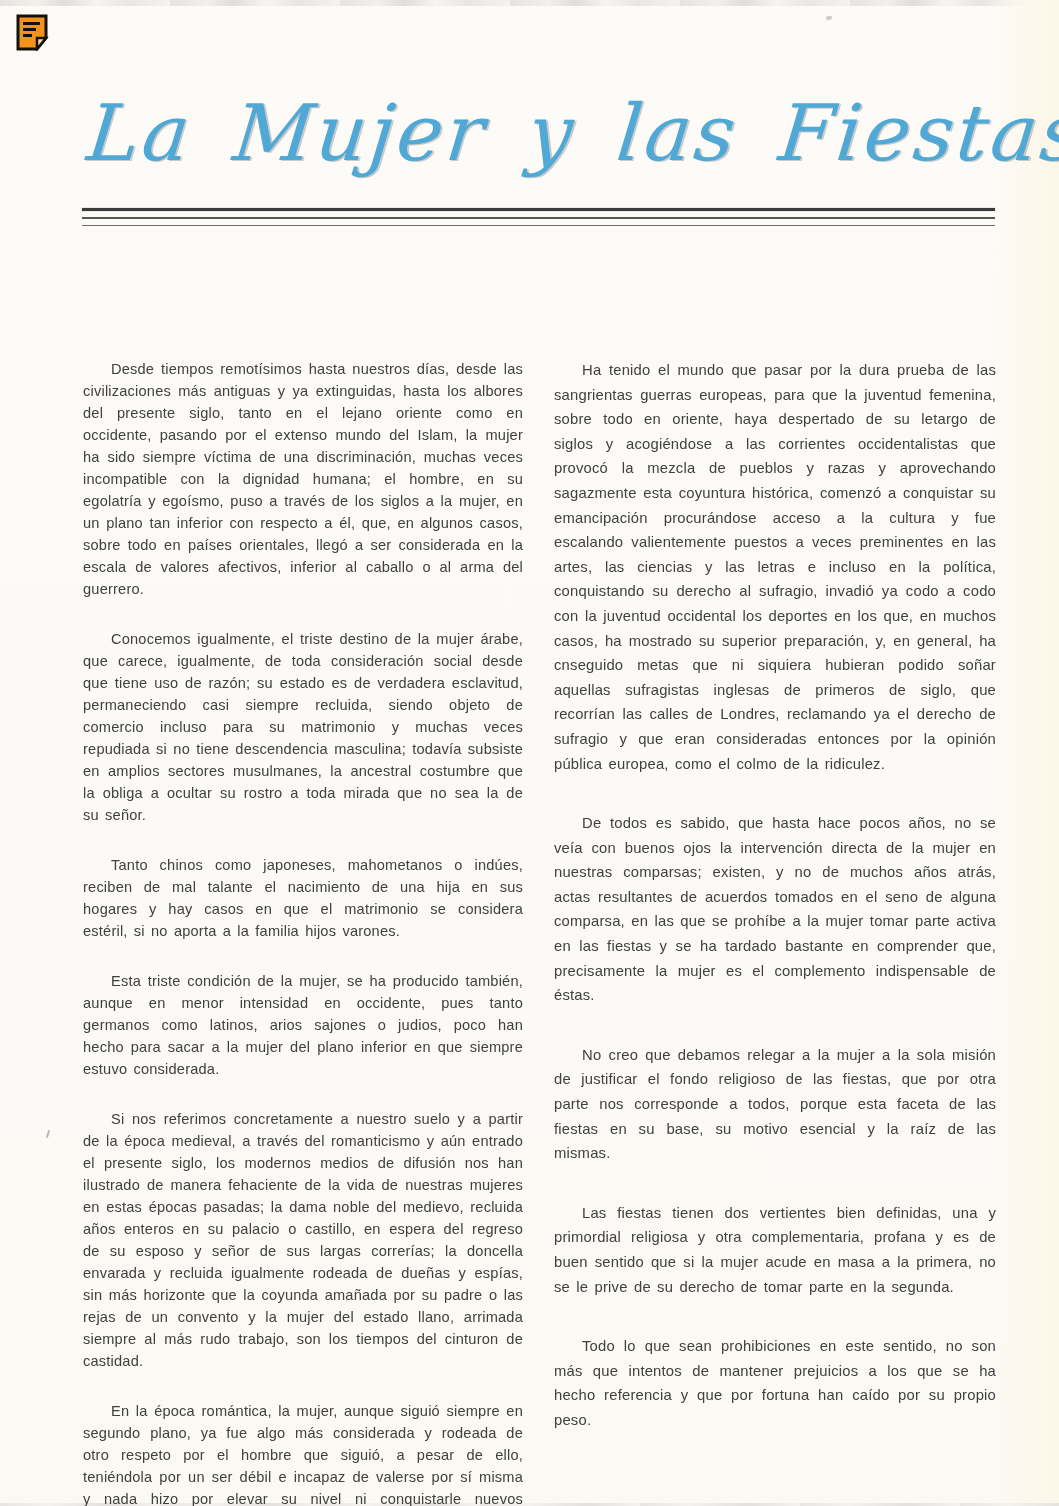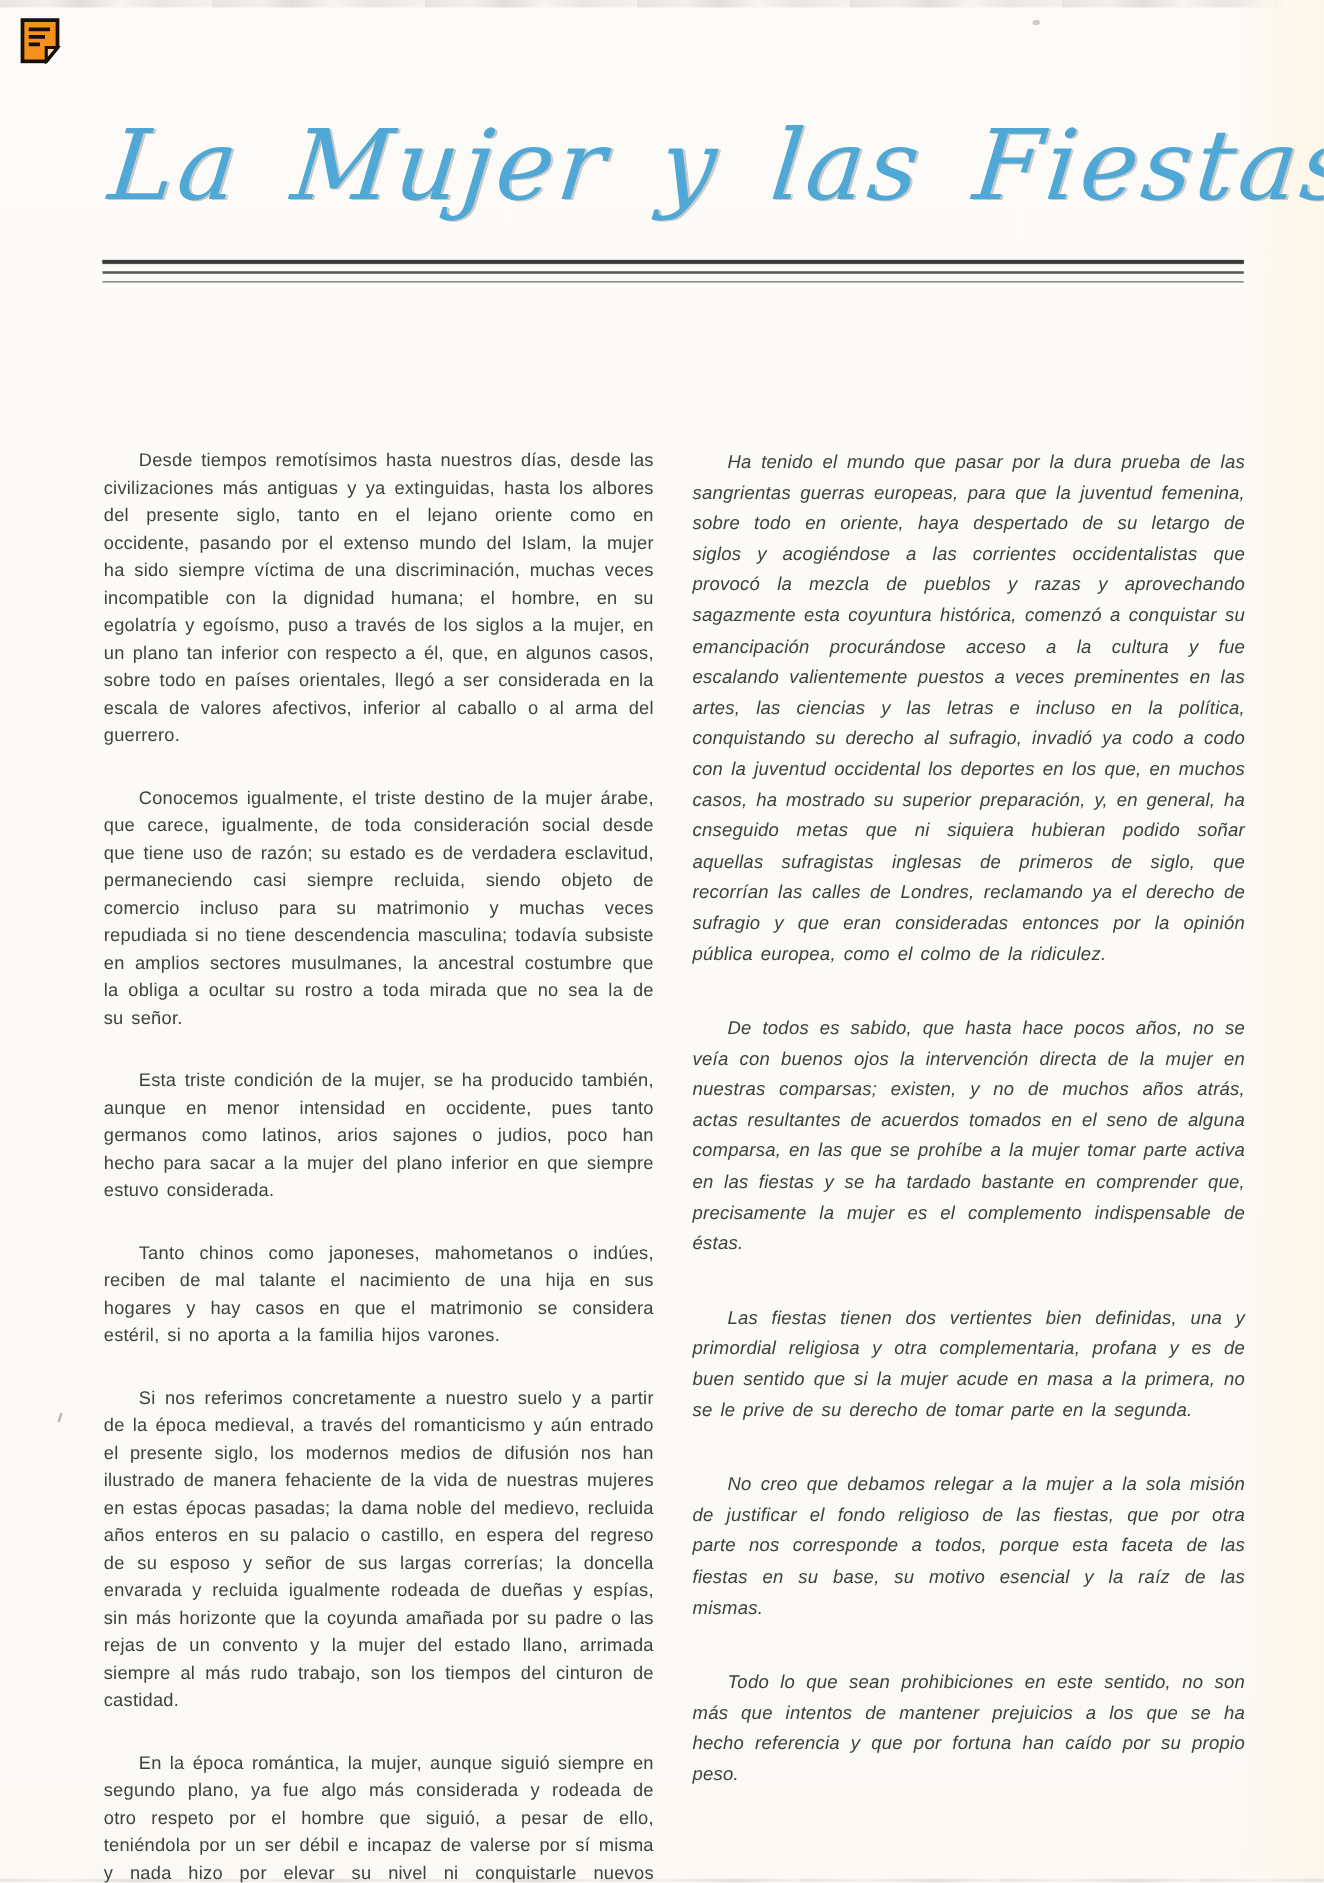--- a/index.html
+++ b/index.html
@@ -85,21 +85,21 @@
   .col p {
     text-indent: 28px;
     text-align: justify;
     letter-spacing: 0.2px;
     word-spacing: 2px;
     margin-top: 28px;
   }
   .col-left { width: 440px; }
   .col-left p { font-size: 14.6px; line-height: 22px; margin-bottom: 19px; }
   .col-right { width: 442px; }
-  .col-right p { font-size: 14.8px; line-height: 24.6px; margin-bottom: 35px; font-style: italic; }
+  .col-right p { font-size: 14.8px; line-height: 24.6px; margin-bottom: 35px; }
 
   
   .artifact-tick {
     position: absolute; left: 47px; top: 1130px;
     width: 2px; height: 8px; background: #b9b7b3;
     transform: rotate(18deg); border-radius: 1px;
   }
   .artifact-speck {
     position: absolute; left: 826px; top: 16px;
     width: 6px; height: 4px; background: #cfcdc9;
@@ -135,27 +135,27 @@
   <div class="rules">
     <div class="rule1"></div>
     <div class="rule2"></div>
     <div class="rule3"></div>
   </div>
 
   <div class="columns">
     <div class="col col-left">
         <p>Desde tiempos remotísimos hasta nuestros días, desde las civilizaciones más antiguas y ya extinguidas, hasta los albores del presente siglo, tanto en el lejano oriente como en occidente, pasando por el extenso mundo del Islam, la mujer ha sido siempre víctima de una discriminación, muchas veces incompatible con la dignidad humana; el hombre, en su egolatría y egoísmo, puso a través de los siglos a la mujer, en un plano tan inferior con respecto a él, que, en algunos casos, sobre todo en países orientales, llegó a ser considerada en la escala de valores afectivos, inferior al caballo o al arma del guerrero.</p>
         <p>Conocemos igualmente, el triste destino de la mujer árabe, que carece, igualmente, de toda consideración social desde que tiene uso de razón; su estado es de verdadera esclavitud, permaneciendo casi siempre recluida, siendo objeto de comercio incluso para su matrimonio y muchas veces repudiada si no tiene descendencia masculina; todavía subsiste en amplios sectores musulmanes, la ancestral costumbre que la obliga a ocultar su rostro a toda mirada que no sea la de su señor.</p>
+        <p>Tanto chinos como japoneses, mahometanos o indúes, reciben de mal talante el nacimiento de una hija en sus hogares y hay casos en que el matrimonio se considera estéril, si no aporta a la familia hijos varones.</p>
         <p>Esta triste condición de la mujer, se ha producido también, aunque en menor intensidad en occidente, pues tanto germanos como latinos, arios sajones o judios, poco han hecho para sacar a la mujer del plano inferior en que siempre estuvo considerada.</p>
-        <p>Tanto chinos como japoneses, mahometanos o indúes, reciben de mal talante el nacimiento de una hija en sus hogares y hay casos en que el matrimonio se considera estéril, si no aporta a la familia hijos varones.</p>
         <p>Si nos referimos concretamente a nuestro suelo y a partir de la época medieval, a través del romanticismo y aún entrado el presente siglo, los modernos medios de difusión nos han ilustrado de manera fehaciente de la vida de nuestras mujeres en estas épocas pasadas; la dama noble del medievo, recluida años enteros en su palacio o castillo, en espera del regreso de su esposo y señor de sus largas correrías; la doncella envarada y recluida igualmente rodeada de dueñas y espías, sin más horizonte que la coyunda amañada por su padre o las rejas de un convento y la mujer del estado llano, arrimada siempre al más rudo trabajo, son los tiempos del cinturon de castidad.</p>
         <p>En la época romántica, la mujer, aunque siguió siempre en segundo plano, ya fue algo más considerada y rodeada de otro respeto por el hombre que siguió, a pesar de ello, teniéndola por un ser débil e incapaz de valerse por sí misma y nada hizo por elevar su nivel ni conquistarle nuevos derechos.</p>
       </div>
     <div class="col col-right">
         <p>Ha tenido el mundo que pasar por la dura prueba de las sangrientas guerras europeas, para que la juventud femenina, sobre todo en oriente, haya despertado de su letargo de siglos y acogiéndose a las corrientes occidentalistas que provocó la mezcla de pueblos y razas y aprovechando sagazmente esta coyuntura histórica, comenzó a conquistar su emancipación procurándose acceso a la cultura y fue escalando valientemente puestos a veces preminentes en las artes, las ciencias y las letras e incluso en la política, conquistando su derecho al sufragio, invadió ya codo a codo con la juventud occidental los deportes en los que, en muchos casos, ha mostrado su superior preparación, y, en general, ha cnseguido metas que ni siquiera hubieran podido soñar aquellas sufragistas inglesas de primeros de siglo, que recorrían las calles de Londres, reclamando ya el derecho de sufragio y que eran consideradas entonces por la opinión pública europea, como el colmo de la ridiculez.</p>
         <p>De todos es sabido, que hasta hace pocos años, no se veía con buenos ojos la intervención directa de la mujer en nuestras comparsas; existen, y no de muchos años atrás, actas resultantes de acuerdos tomados en el seno de alguna comparsa, en las que se prohíbe a la mujer tomar parte activa en las fiestas y se ha tardado bastante en comprender que, precisamente la mujer es el complemento indispensable de éstas.</p>
+        <p>No creo que debamos relegar a la mujer a la sola misión de justificar el fondo religioso de las fiestas, que por otra parte nos corresponde a todos, porque esta faceta de las fiestas en su base, su motivo esencial y la raíz de las mismas.</p>
         <p>Las fiestas tienen dos vertientes bien definidas, una y primordial religiosa y otra complementaria, profana y es de buen sentido que si la mujer acude en masa a la primera, no se le prive de su derecho de tomar parte en la segunda.</p>
-        <p>No creo que debamos relegar a la mujer a la sola misión de justificar el fondo religioso de las fiestas, que por otra parte nos corresponde a todos, porque esta faceta de las fiestas en su base, su motivo esencial y la raíz de las mismas.</p>
         <p>Todo lo que sean prohibiciones en este sentido, no son más que intentos de mantener prejuicios a los que se ha hecho referencia y que por fortuna han caído por su propio peso.</p>
       </div>
   </div>
 
 </div>
 
 </body></html>

